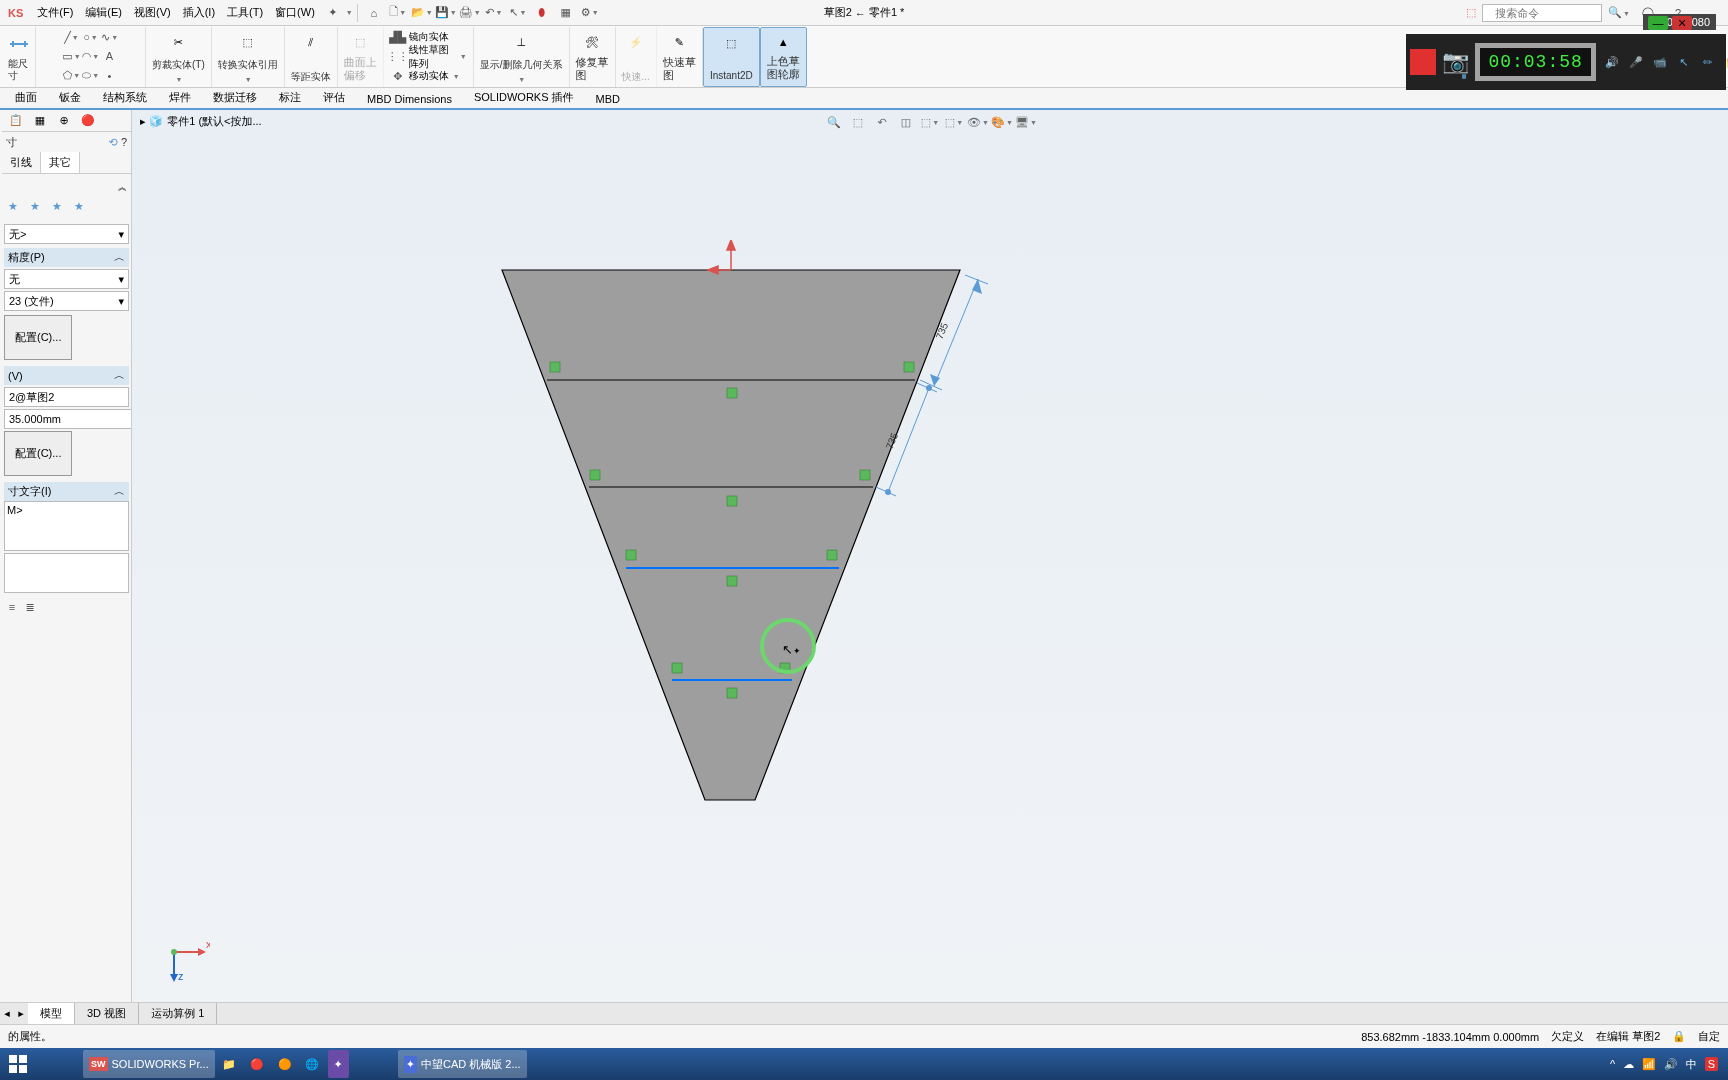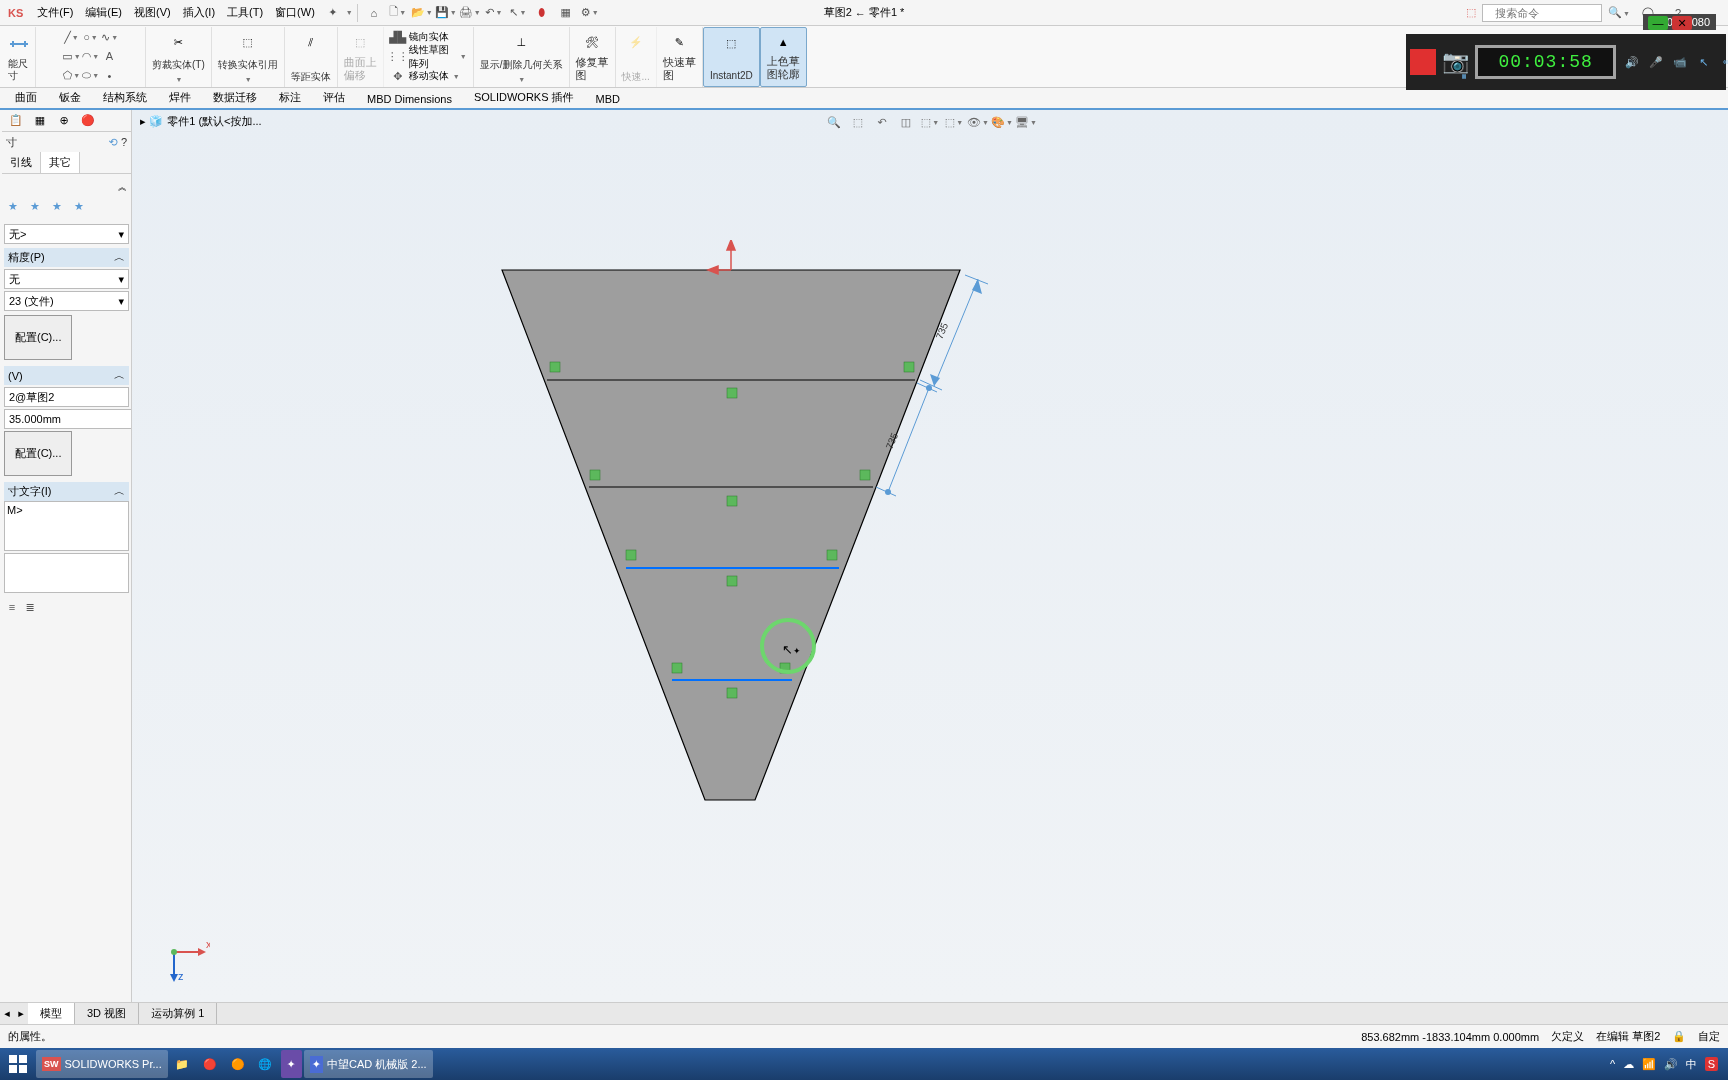--- a/index.html
+++ b/index.html
@@ -69,28 +69,28 @@
     
     .bottom-tabs { height: 22px; display: flex; background: #e8e8e8; border-top: 1px solid #ccc; align-items: center; }
     .bottom-tab { padding: 3px 12px; border-right: 1px solid #bbb; font-size: 11px; cursor: pointer; }
     .bottom-tab.active { background: #fff; }
     
     .status-line { height: 24px; display: flex; align-items: center; padding: 0 8px; font-size: 11px; background: #f5f5f5; border-top: 1px solid #ccc; }
     .status-right { margin-left: auto; display: flex; gap: 12px; align-items: center; }
     
     .taskbar { height: 32px; background: linear-gradient(to bottom, #2a5c9c, #1a3d6b); display: flex; align-items: center; gap: 2px; padding: 0 2px; }
     .taskbar-btn { height: 28px; display: flex; align-items: center; padding: 0 6px; color: #fff; gap: 4px; cursor: pointer; border-radius: 2px; }
-    .taskbar-btn.active { background: rgba(255,255,255,0.25); }
+    .taskbar-btn.active { background: rgba(255,255,255,0.25); margin-left: 47px; }
     .start-btn { width: 32px; height: 28px; display: flex; align-items: center; justify-content: center; }
     .tray { margin-left: auto; display: flex; align-items: center; gap: 8px; color: #fff; padding-right: 8px; font-size: 10px; }
     
     .recorder { position: absolute; top: 34px; right: 2px; width: 320px; height: 56px; background: #222; display: flex; align-items: center; gap: 6px; padding: 4px; z-index: 100; }
     .rec-btn { width: 40px; height: 40px; display: flex; align-items: center; justify-content: center; cursor: pointer; }
     .rec-red { background: #e03030; width: 26px; height: 26px; }
-    .rec-timer { font-family: "Courier New", monospace; color: #3fef3f; background: #111; padding: 4px 20px; font-size: 18px; letter-spacing: 1px; border: 3px solid #a3a3a3; }
+    .rec-timer { font-family: "Courier New", monospace; color: #3fef3f; background: #111; padding: 4px 8px; font-size: 18px; letter-spacing: 1px; border: 5px solid #a3a3a3; }
     .rec-dim { color: #fff; font-size: 11px; background: #444; padding: 2px 6px; position: absolute; top: -20px; right: 10px; }
     .rec-icon { color: #6bb2e8; width: 20px; height: 20px; display: flex; align-items: center; justify-content: center; cursor: pointer; }
     .rec-mini-btn { position: absolute; width: 20px; height: 14px; border-radius: 2px; top: -18px; display: flex; align-items: center; justify-content: center; }
   </style>
 </head>
 <body>
 
 <div class="menubar">
   <span class="brand">KS</span>
   <span class="menu-item">文件(F)</span>

